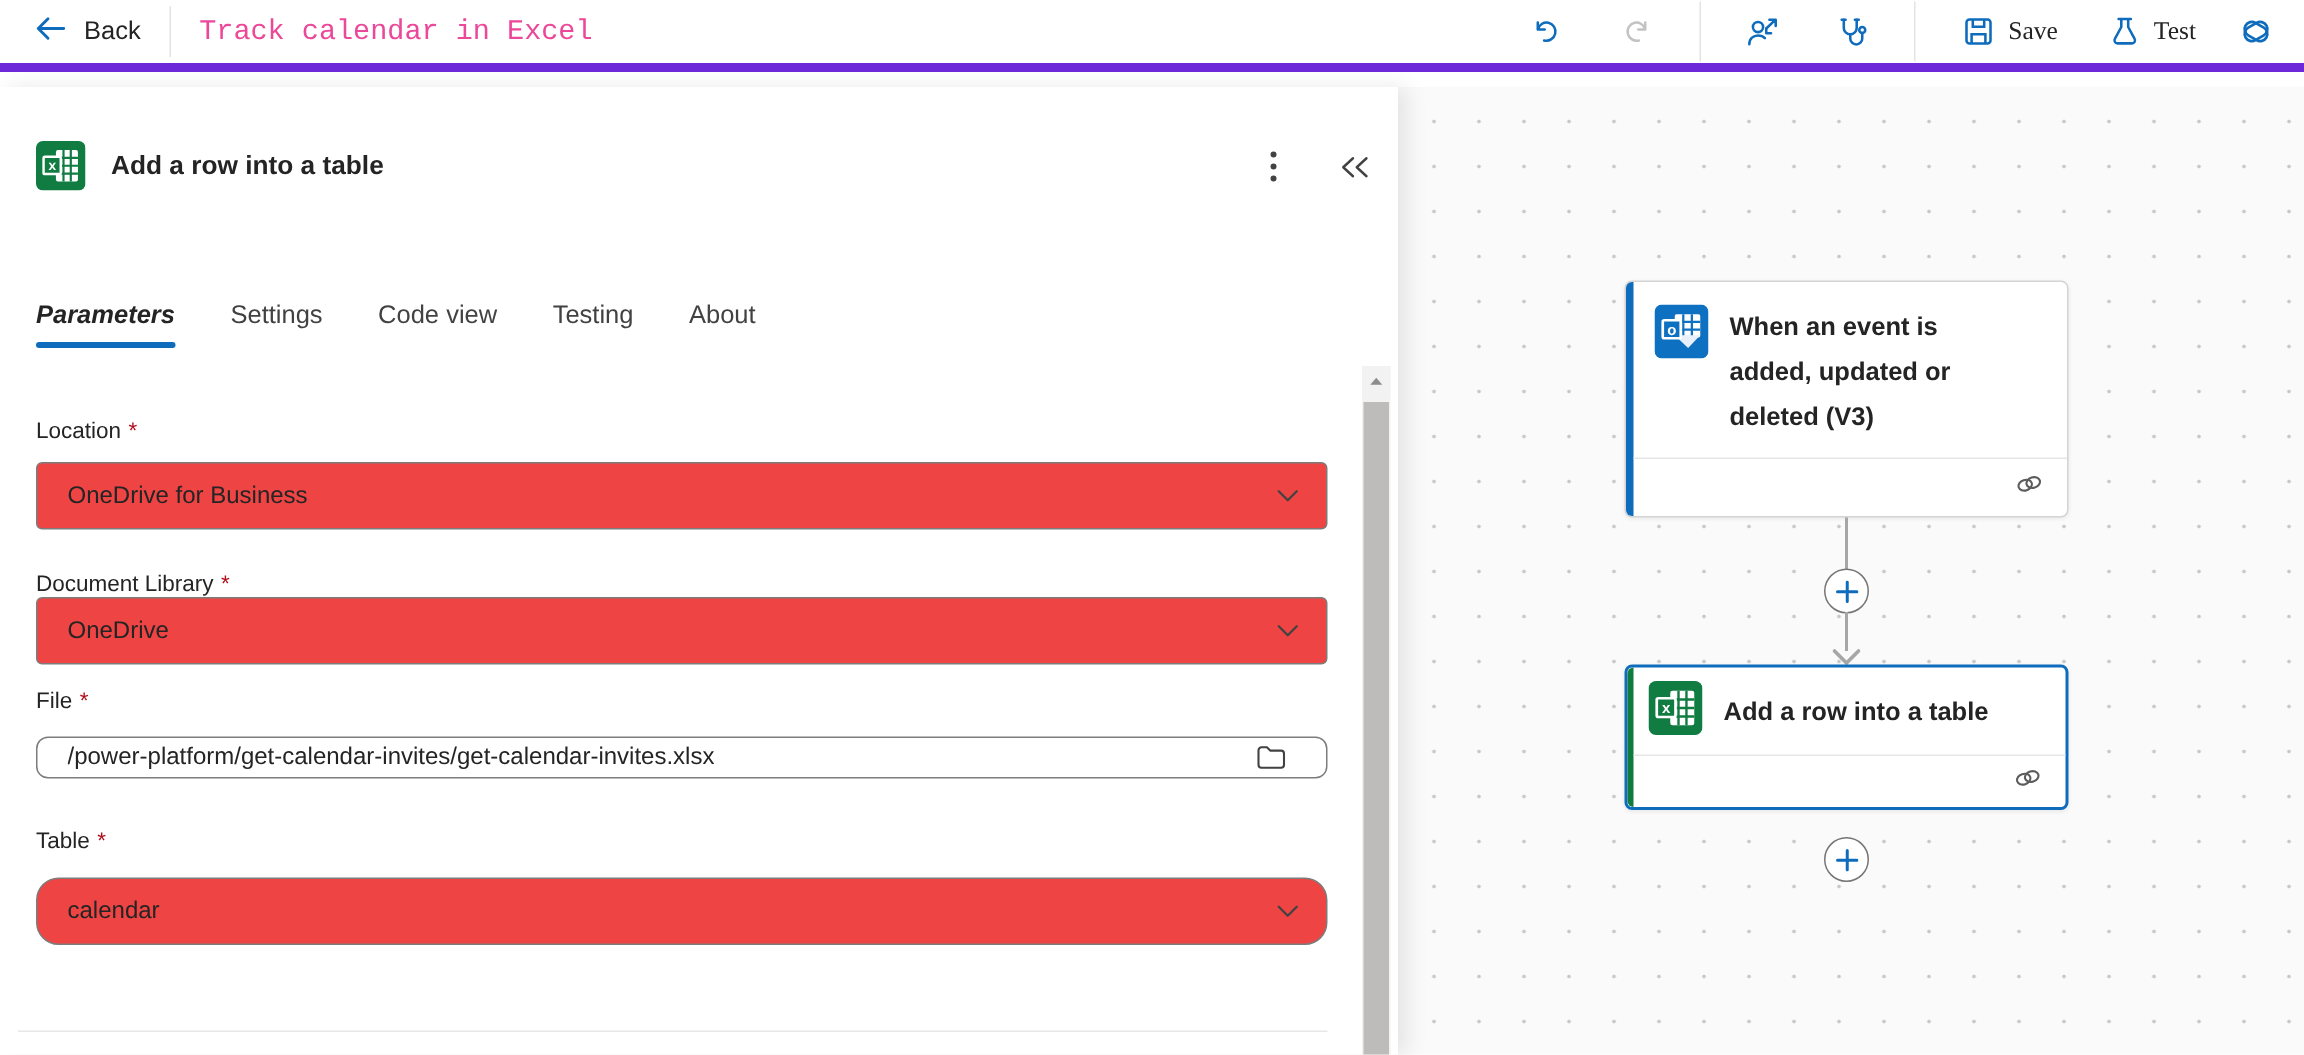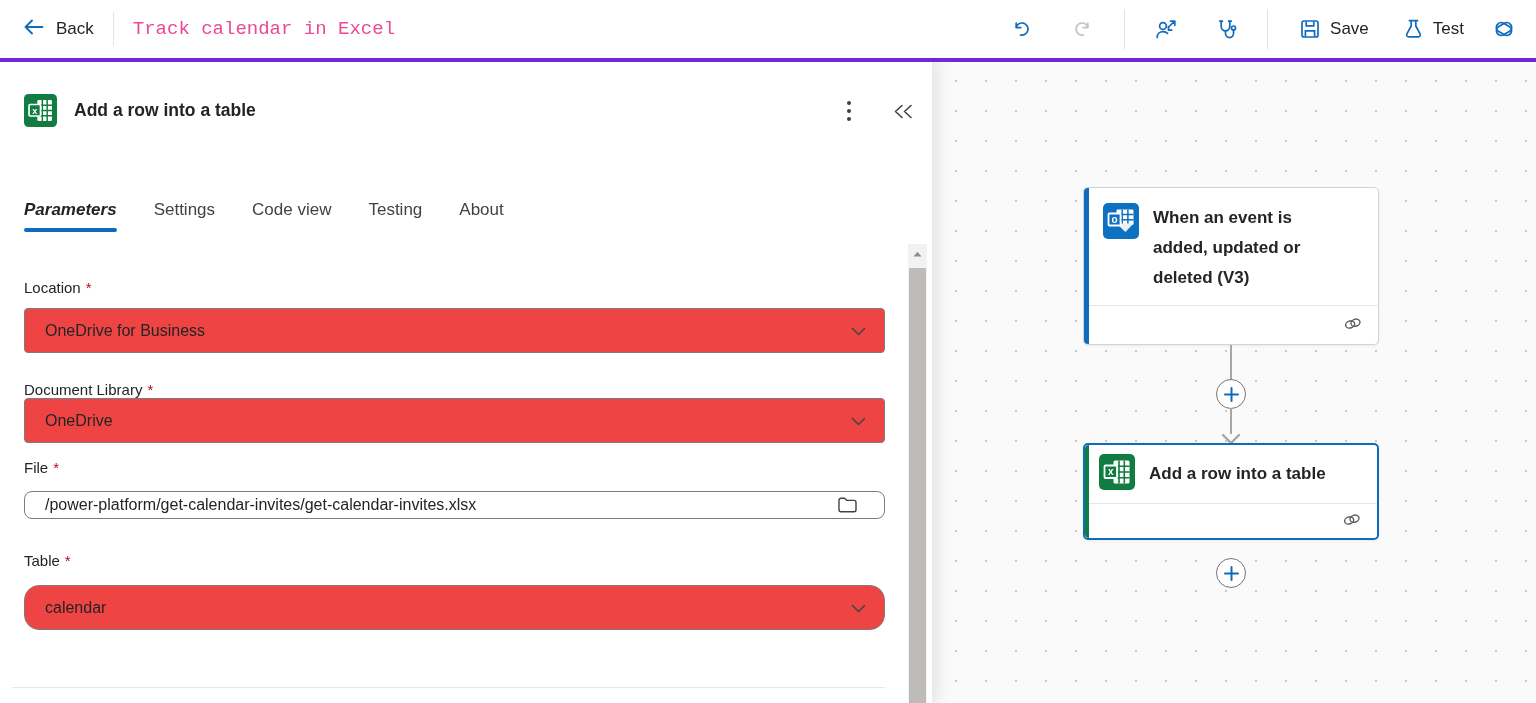--- a/index.html
+++ b/index.html
@@ -1,27 +1,27 @@
 <!DOCTYPE html>
 <html><head>
 <meta charset="utf-8">
 <style>
   * { margin:0; padding:0; box-sizing:border-box; }
   html,body { width:1536px; height:703px; overflow:hidden;
     font-family:"Liberation Sans", sans-serif; background:#fff; color:#242424; }
 
   
-  .topbar { position:absolute; left:0; top:0; width:1536px; height:62px;
-    background:#fff; border-bottom:4px solid #6d28d9; display:flex; align-items:center; z-index:5; }
+  .topbar { position:absolute; left:0; top:0; width:1536px; height:48px;
+    background:#fff; border-bottom:6px solid #6d28d9; display:flex; align-items:center; z-index:5; }
   .tb-left { display:flex; align-items:center; padding-left:22px; }
   .back-btn { display:flex; align-items:center; gap:11px; background:none; border:none;
     font-size:17px; color:#242424; cursor:pointer; font-family:inherit; }
   .tb-divider { width:1px; height:34px; background:#e3e3e3; margin:0 19px; }
   .flow-title { font-size:19px; color:#ec4899;font-family:Liberation Mono, monospace; }
-  .tb-right { margin-left:auto; display:flex; align-items:center; padding-right:10px; }
+  .tb-right { margin-left:auto; display:flex; align-items:center; padding-right:10px;font-family:Liberation Serif, serif; }
   .icon-btn { background:none; border:none; cursor:pointer; display:flex; align-items:center;
     justify-content:center; width:44px; height:40px; border-radius:4px; }
   .text-btn { background:none; border:none; cursor:pointer; display:flex; align-items:center;
     gap:9px; height:40px; padding:0 12px; font-size:17px; color:#242424;
     font-family:inherit; border-radius:4px; }
 
   
   .panel { position:absolute; left:0; top:58px; width:932px; height:645px; background:#fff;
     z-index:4; box-shadow:6px 0 14px rgba(0,0,0,.09); }
   .panel-header-icon { position:absolute; left:24px; top:36px; width:33px; height:33px; }

